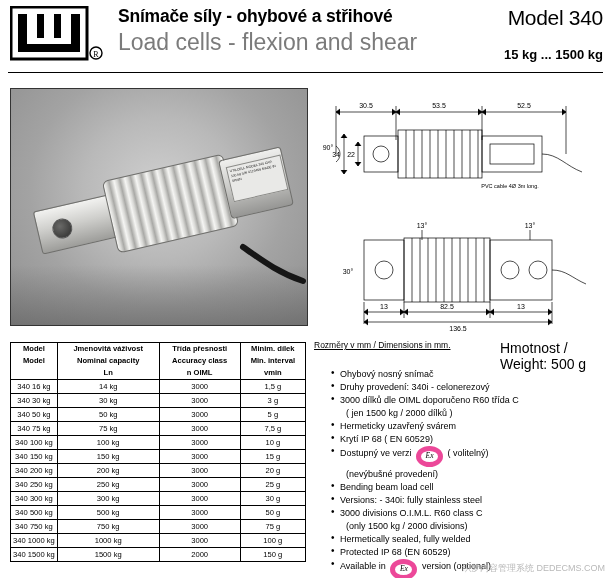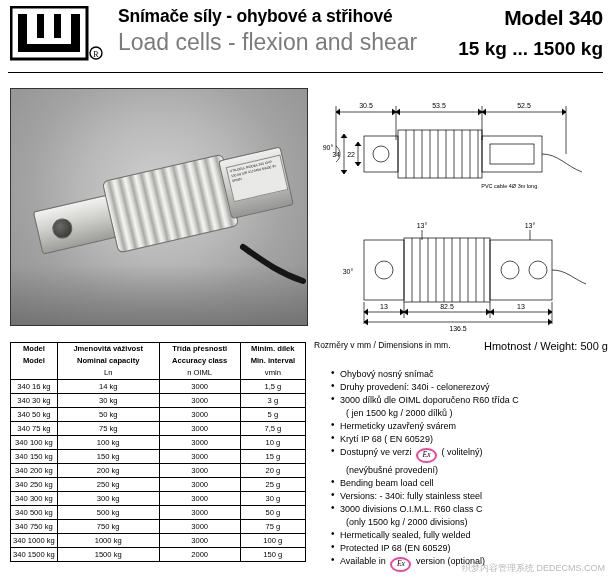--- a/index.html
+++ b/index.html
@@ -14,22 +14,22 @@
   .page{position:relative;width:611px;height:578px;}
 
   
   .header{position:absolute;left:0;top:0;width:611px;height:74px;}
   .logo{position:absolute;left:10px;top:6px;width:96px;height:60px;}
   .logo svg{display:block;}
   .title-block{position:absolute;left:118px;top:6px;width:330px;}
   .title-cz{font-size:17.5px;font-weight:bold;letter-spacing:-0.2px;line-height:1.15;}
   .title-en{font-size:23px;color:#7b7b7b;line-height:1.15;margin-top:3px;}
   .model-block{position:absolute;right:8px;top:6px;text-align:right;width:170px;}
-  .model-name{font-size:21px;font-weight:bold;letter-spacing:-0.3px;}
-  .model-range{font-size:19px;font-weight:bold;margin-top:8px;}
+  .model-name{font-size:21px;font-weight:normal;letter-spacing:-0.3px;}
+  .model-range{font-size:13px;font-weight:bold;margin-top:17px;}
   .hr{position:absolute;left:8px;top:72px;width:595px;height:1px;background:#000;}
 
   
   .photo{
     position:absolute;left:10px;top:88px;width:296px;height:236px;
     border:1px solid #333;
     background:
       radial-gradient(ellipse at 50% 42%, #cfcfcf 0%, #b9b9b9 36%, #a3a3a3 62%, #8f8f8f 100%);
     overflow:hidden;
   }
@@ -65,47 +65,47 @@
     position:absolute;left:198px;top:32px;width:50px;height:30px;
     background:#e9e9e7;border:1px solid #8a8a87;font-size:3.4px;color:#222;
     padding:2px;line-height:1.5;overflow:hidden;
   }
   .cable-svg{position:absolute;left:0;top:0;width:296px;height:236px;}
 
   
   .drawings{position:absolute;left:314px;top:88px;width:289px;height:245px;}
   .drawings svg{display:block;}
 
-  .dims-note{position:absolute;left:314px;top:340px;font-size:8.5px;}
-  .weight-note{position:absolute;left:484px;top:340px;font-size:11px;}
+  .dims-note{position:absolute;left:314px;top:340px;font-size:8.5px;text-decoration:underline;}
+  .weight-note{position:absolute;left:500px;top:340px;font-size:14px;}
 
   
   table.spec{
     position:absolute;left:10px;top:342px;border-collapse:collapse;
     font-size:7.6px;width:296px;
   }
   table.spec th, table.spec td{
     border:1px solid #000;padding:0 2px;height:13px;line-height:13px;text-align:center;
     font-weight:normal;white-space:nowrap;
   }
   table.spec thead th{font-weight:bold;height:12px;line-height:12px;padding:0 0;}
   table.spec thead tr.h1 th{border-bottom:none;}
   table.spec thead tr.h2 th{border-top:none;border-bottom:none;}
-  table.spec thead tr.h3 th{border-top:none;font-weight:normal;font-style:normal;margin-left:28px;}
+  table.spec thead tr.h3 th{border-top:none;font-weight:bold;font-style:normal;margin-left:28px;}
   td.c1{text-align:left;padding-left:3px;width:24px;}
   td.c1b{text-align:right;padding-right:4px;}
 
   
   .features{position:absolute;left:330px;top:368px;width:272px;font-size:9px;line-height:12.6px;}
   .features .li{position:relative;padding-left:10px;margin-bottom:0.5px;}
   .features .li:before{content:"\2022";position:absolute;left:1px;top:-1px;font-size:10px;}
   .features .sub{padding-left:16px;}
   .features-en{margin-top:1px;}
   .exsym{
-    display:inline-block;width:17px;height:11px;border:2px solid #ec4899;border-radius:50%;
+    display:inline-block;width:17px;height:11px;border:5px solid #ec4899;border-radius:50%;
     font-size:7.5px;line-height:10px;text-align:center;vertical-align:-2px;margin:0 2px;
     font-family:"Liberation Serif", serif;font-style:italic;
   }
   .watermark{
     position:absolute;right:6px;bottom:3px;font-size:9px;color:#b9b9b9;
   }
 </style>
 </head>
 <body>
 

